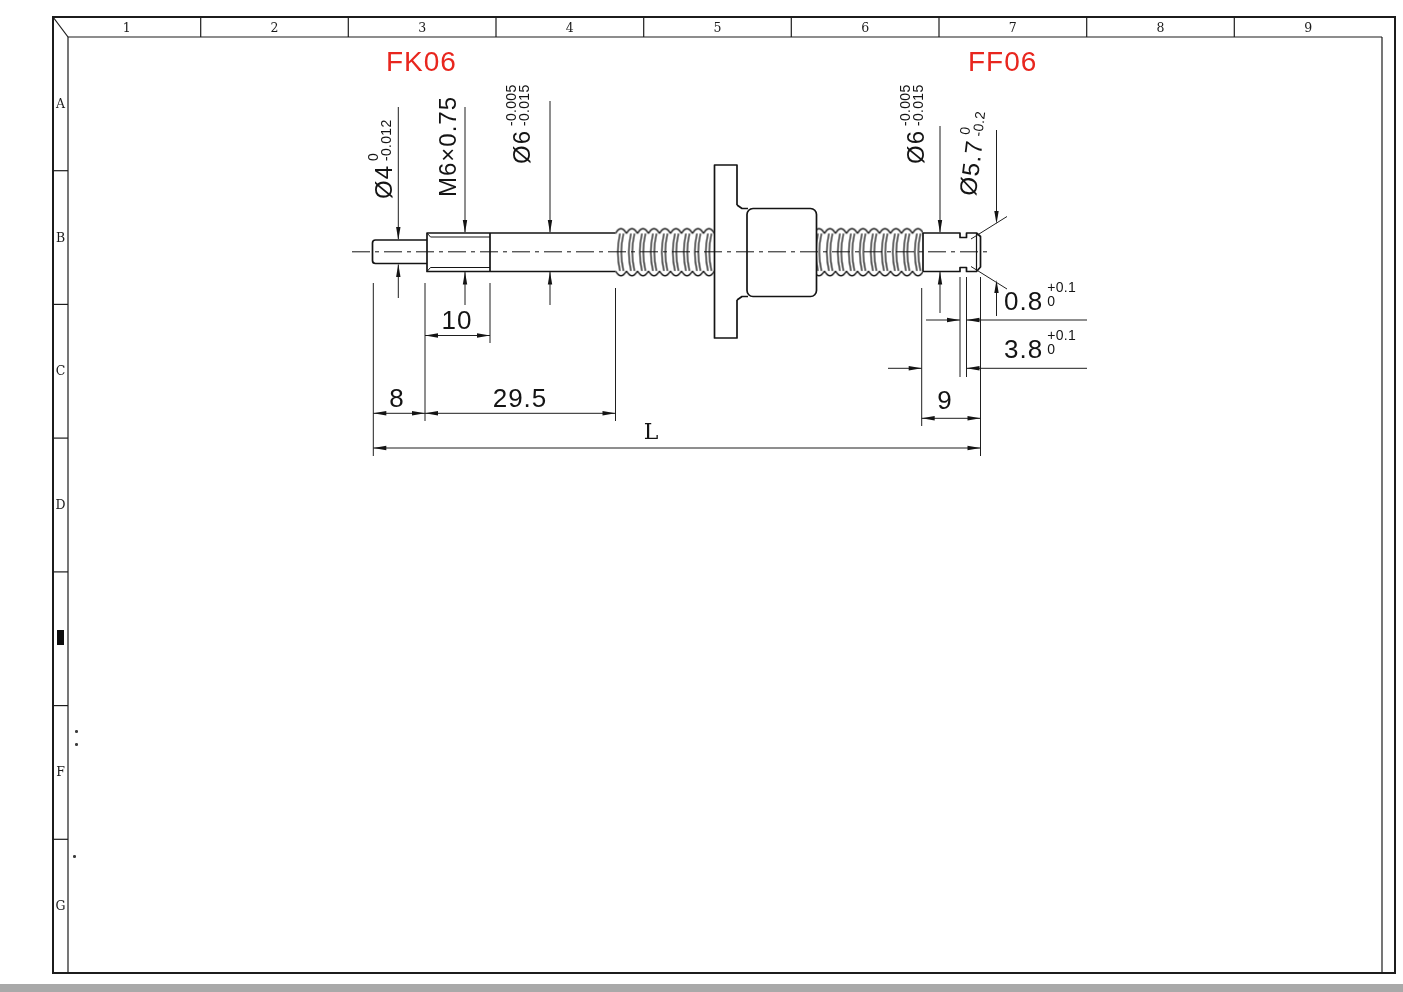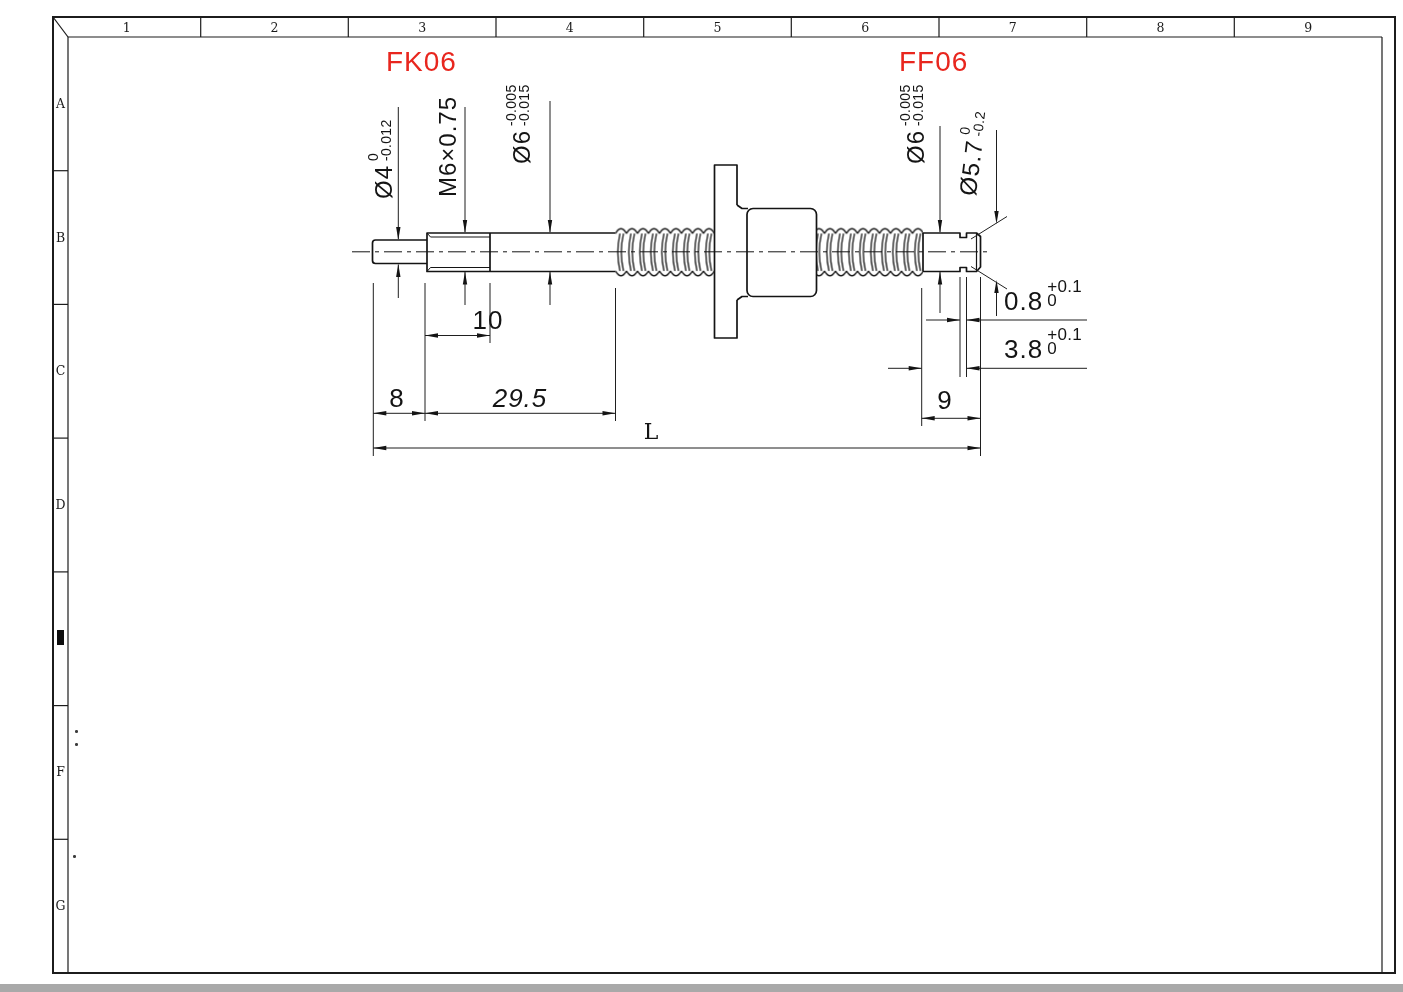--- a/index.html
+++ b/index.html
@@ -4,21 +4,21 @@
 <style>
   html,body{margin:0;padding:0;}
   body{width:1403px;height:992px;background:#ffffff;position:relative;overflow:hidden;
        font-family:"Liberation Sans",sans-serif;color:#141414;}
   .abs{position:absolute;}
   svg{position:absolute;left:0;top:0;}
   .coordlabel{font-family:"DejaVu Serif",serif;font-size:12.5px;color:#1a1a1a;text-align:center;line-height:18px;}
   .model{font-size:28px;color:#e8261e;letter-spacing:1px;line-height:1;}
   .dimnum{font-size:26px;color:#141414;letter-spacing:1px;line-height:1;white-space:nowrap;}
   .dimtext-center{text-align:center;}
-  .tol{display:inline-flex;flex-direction:column;font-size:17px;line-height:14px;
+  .tol{display:inline-flex;flex-direction:column;font-size:14px;line-height:14px;
        letter-spacing:.3px;text-align:left;transform:translateY(-6px);}
   .dimgroup{display:flex;align-items:flex-end;gap:4px;}
   .rot{transform:rotate(-90deg);transform-origin:center;display:flex;align-items:center;
        gap:4px;white-space:nowrap;justify-content:flex-start;}
   .rot .dimnum{font-size:24px;}
   .rot .tol{transform:translateY(-4px);font-size:14px;line-height:13.5px;}
   .lserif{font-family:"DejaVu Serif",serif;font-size:22px;letter-spacing:0;}
   .eblob{display:inline-block;width:7px;height:15px;background:#0d0d0d;color:transparent;
          overflow:hidden;vertical-align:middle;}
   .speck{position:absolute;width:2.5px;height:2.5px;background:#3c3c3c;border-radius:50%;}
@@ -180,21 +180,21 @@
   <span class="abs coordlabel eblob" style="left:57px;top:629.7px;">E</span>
   <span class="abs coordlabel" style="left:53px;top:763.3px;width:15px;">F</span>
   <span class="abs coordlabel" style="left:53px;top:897px;width:15px;">G</span>
 </div>
 
 <div class="speck" style="left:75px;top:730px;"></div>
 <div class="speck" style="left:75px;top:743px;"></div>
 <div class="speck" style="left:73px;top:855px;"></div>
 
 <div class="abs model" style="left:386px;top:48px;">FK06</div>
-<div class="abs model" style="left:899px;top:48px;">FF06</div>
+<div class="abs model" style="left:968px;top:48px;">FF06</div>
 
 <div class="abs rot" style="left:336px;top:139px;width:96px;height:24px;">
   <span class="dimnum">Ø4</span>
   <span class="tol">
     <span>0</span>
     <span>-0.012</span>
   </span>
 </div>
 
 <div class="abs rot" style="left:401px;top:138px;width:94px;height:24px;">
@@ -218,23 +218,23 @@
 </div>
 
 <div class="abs rot" style="left:924px;top:133px;width:100px;height:26px;transform:rotate(-83deg);">
   <span class="dimnum">Ø5.7</span>
   <span class="tol">
     <span>0</span>
     <span>-0.2</span>
   </span>
 </div>
 
-<div class="abs dimnum dimtext-center" style="left:427px;top:307px;width:60px;margin-left:31px;">10</div>
+<div class="abs dimnum dimtext-center" style="left:427px;top:307px;width:60px;">10</div>
 <div class="abs dimnum dimtext-center" style="left:367px;top:385px;width:60px;">8</div>
-<div class="abs dimnum dimtext-center" style="left:470px;top:385px;width:100px;font-style:italic;">29.5</div>
+<div class="abs dimnum dimtext-center" style="left:470px;top:385px;width:100px;">29.5</div>
 <div class="abs lserif dimtext-center" style="left:631px;top:419px;width:40px;">L</div>
 <div class="abs dimnum dimtext-center" style="left:915px;top:387px;width:60px;">9</div>
 
 <div class="abs dimgroup" style="left:1004px;top:286px;">
   <span class="dimnum">0.8</span>
   <span class="tol">
     <span>+0.1</span>
     <span>0</span>
   </span>
 </div>

